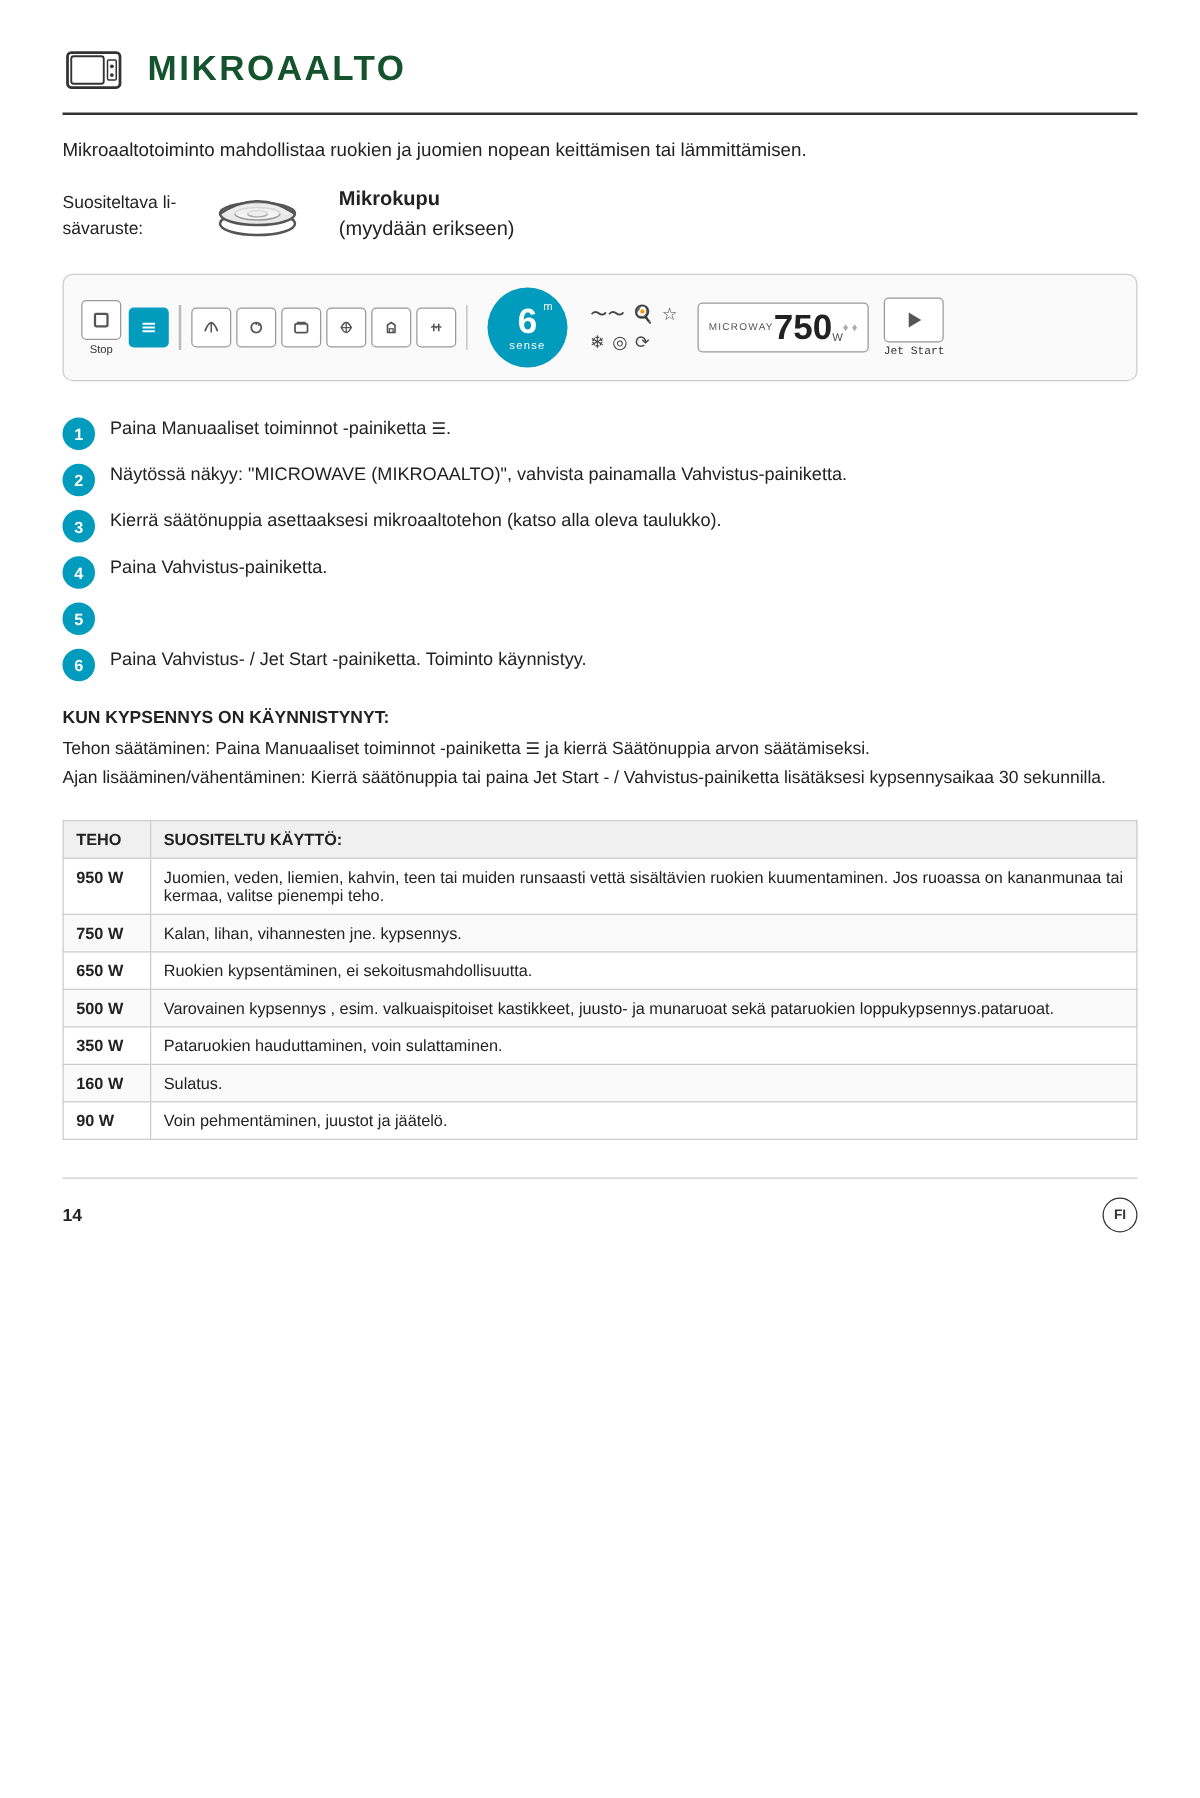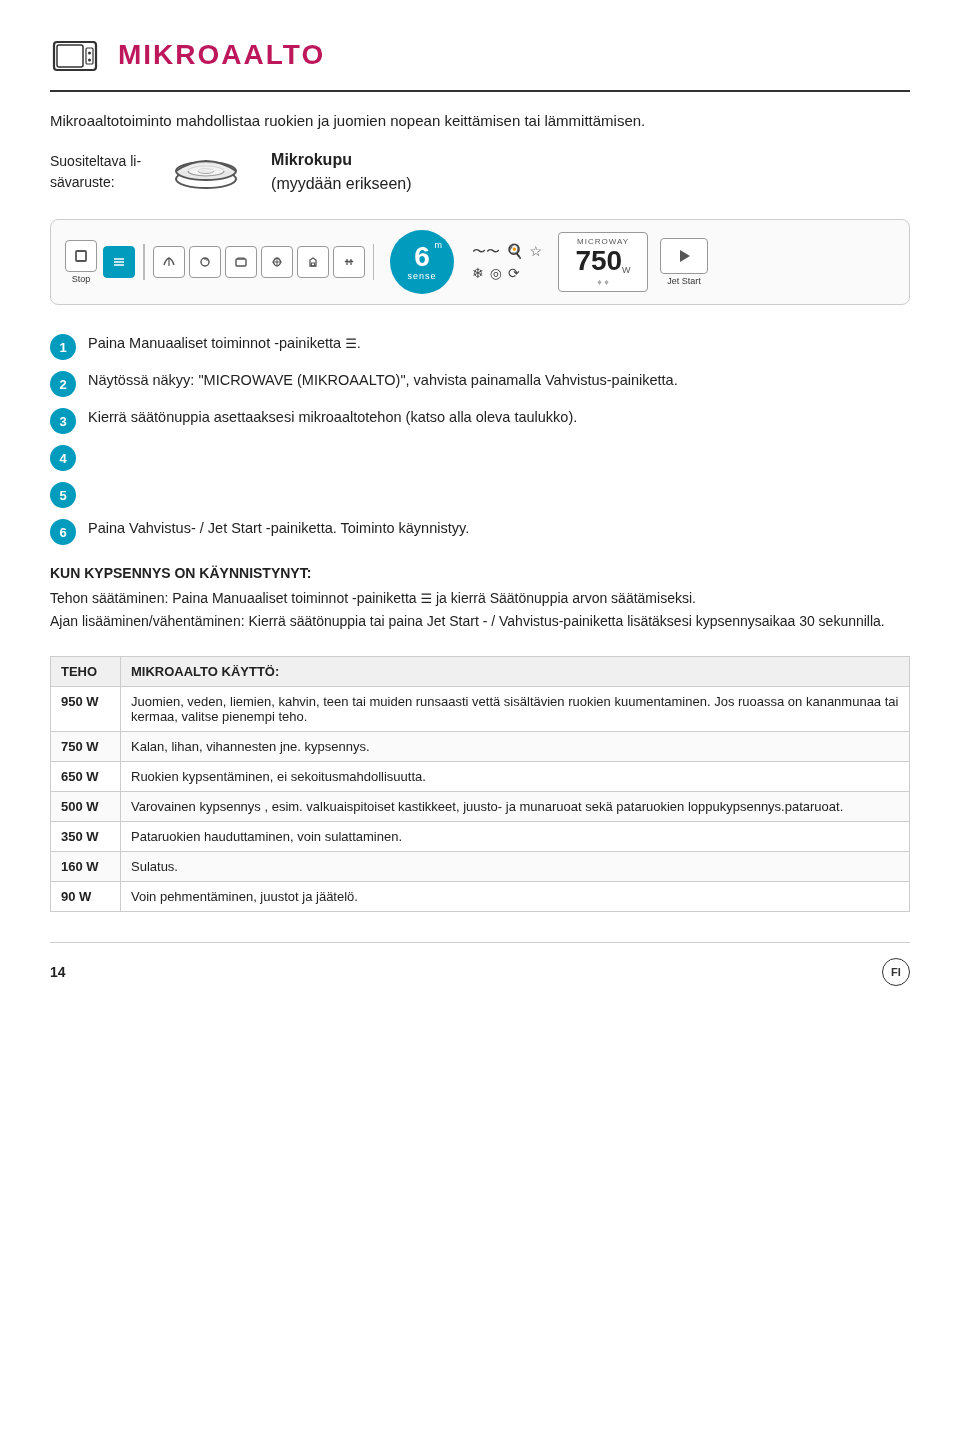--- a/index.html
+++ b/index.html
@@ -23,21 +23,21 @@
     }
     .page-header-icon {
       width: 50px;
       height: 50px;
       margin-right: 18px;
     }
     .page-title {
       font-size: 28px;
       font-weight: bold;
       letter-spacing: 2px;
-      color: #be185d;
+      color: #14532d;
     }
 
     
     .intro-text {
       font-size: 15px;
       margin-bottom: 18px;
       color: #222;
     }
 
     
@@ -135,21 +135,21 @@
       top: 10px;
       right: 12px;
       font-size: 9px;
     }
     .display-box {
       border: 1.5px solid #999;
       border-radius: 4px;
       padding: 4px 8px;
       background: #fff;
       display: flex;
-      flex-direction: column;
+      flex-direction: row;
       align-items: center;
       margin: 0 6px;
       min-width: 90px;
     }
     .display-label {
       font-size: 8px;
       letter-spacing: 1px;
       color: #555;
     }
     .display-value {
@@ -187,20 +187,21 @@
       flex-direction: column;
       align-items: center;
       gap: 2px;
       text-align: center;
     }
     .jet-start-group {
       display: flex;
       flex-direction: column;
       align-items: center;
       gap: 2px;
+      font-family: Liberation Mono, monospace;
     }
     .jet-btn {
       border: 1.5px solid #999;
       border-radius: 4px;
       width: 48px;
       height: 36px;
       display: flex;
       align-items: center;
       justify-content: center;
       font-size: 14px;
@@ -472,20 +473,21 @@
     <div class="step-text">Näytössä näkyy: "MICROWAVE (MIKROAALTO)", vahvista painamalla Vahvistus-painiketta.</div>
   </div>
 
   <div class="step-row">
     <div class="step-circle blue">3</div>
     <div class="step-text">Kierrä säätönuppia asettaaksesi mikroaaltotehon (katso alla oleva taulukko).</div>
   </div>
 
   <div class="step-row">
     <div class="step-circle blue">4</div>
+    <div class="step-text">Paina Vahvistus-painiketta.</div>
   </div>
 
   <div class="step-row">
     <div class="step-circle blue">5</div>
   </div>
 
   <div class="step-row">
     <div class="step-circle blue">6</div>
     <div class="step-text">Paina Vahvistus- / Jet Start -painiketta. Toiminto käynnistyy.</div>
   </div>
@@ -497,21 +499,21 @@
   <p class="kun-text">
     Tehon säätäminen: Paina Manuaaliset toiminnot -painiketta <span style="font-size:13px;">☰</span> ja kierrä Säätönuppia arvon säätämiseksi.
   </p>
   <p class="kun-text">Ajan lisääminen/vähentäminen: Kierrä säätönuppia tai paina Jet Start - / Vahvistus-painiketta lisätäksesi kypsennysaikaa 30 sekunnilla.</p>
 </div>
 
 <table class="power-table">
   <thead>
     <tr>
       <th class="col-power">TEHO</th>
-      <th>MIKROAALTO KÄYTTÖ:</th>
+      <th>SUOSITELTU KÄYTTÖ:</th>
     </tr>
   </thead>
   <tbody id="table-body">
   <tr>
         <td class="col-power">950 W</td>
         <td>Juomien, veden, liemien, kahvin, teen tai muiden runsaasti vettä sisältävien ruokien kuumentaminen. Jos ruoassa on kananmunaa tai kermaa, valitse pienempi teho.</td>
       </tr>
       <tr>
         <td class="col-power">750 W</td>
         <td>Kalan, lihan, vihannesten jne. kypsennys.</td>

